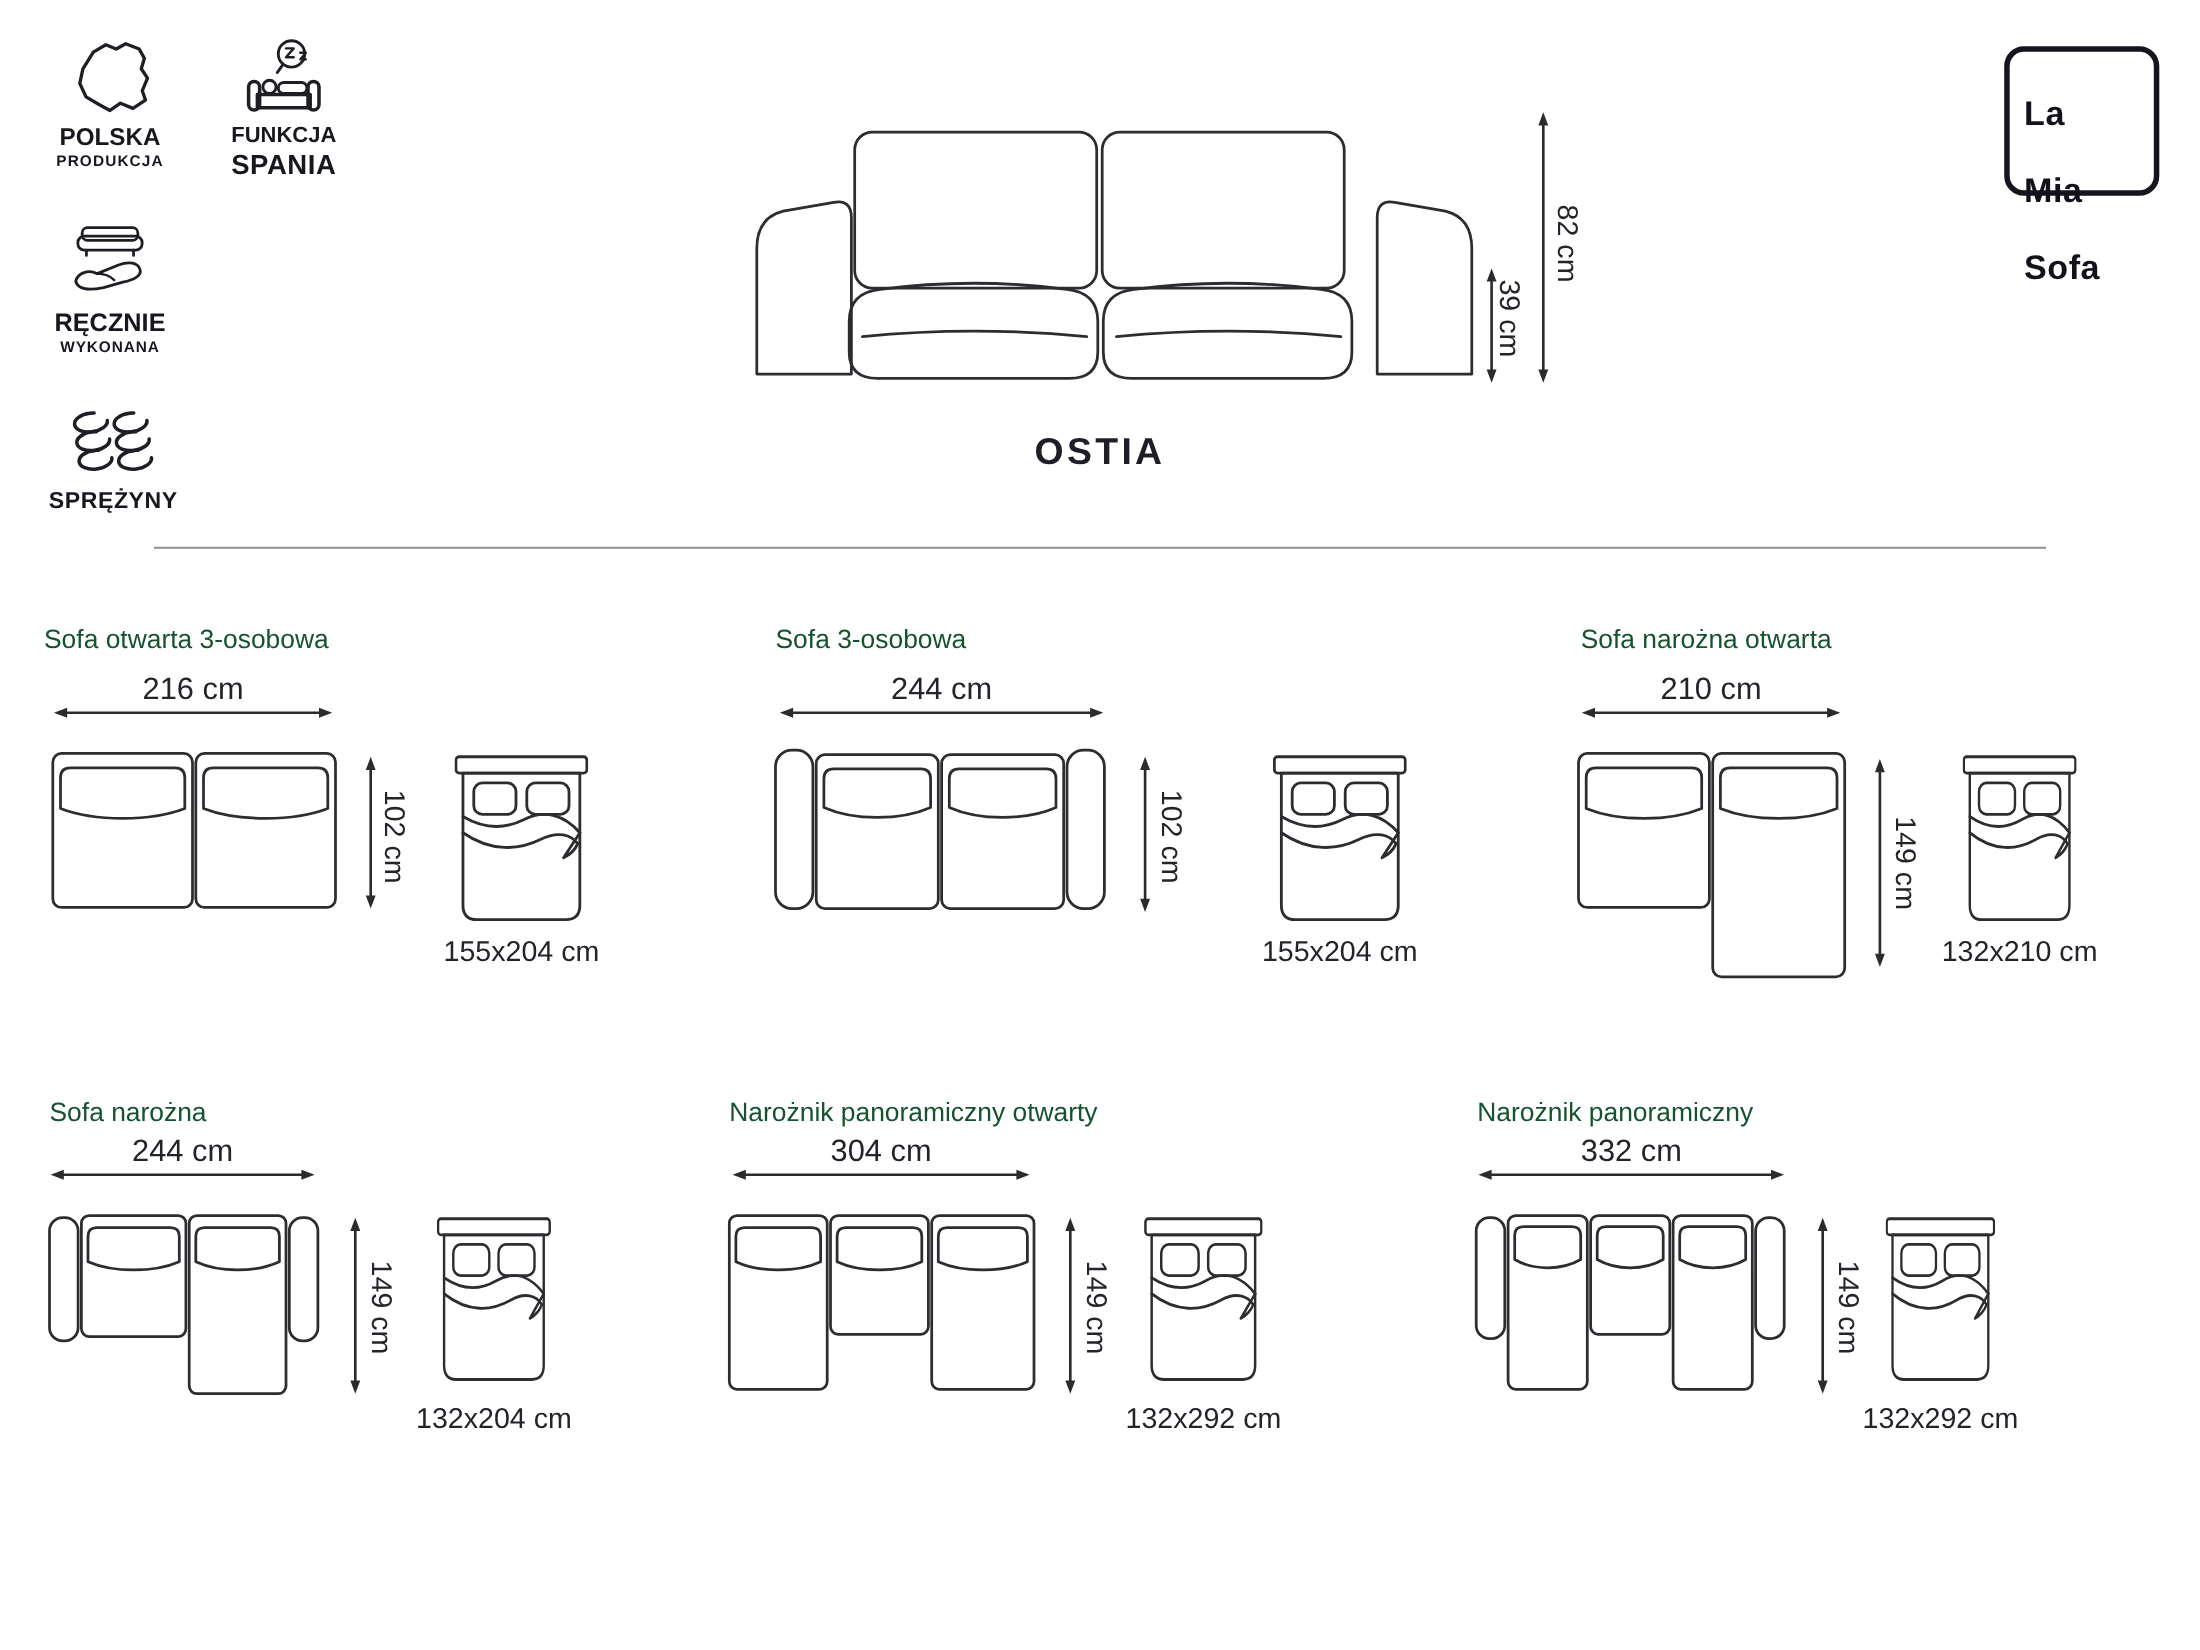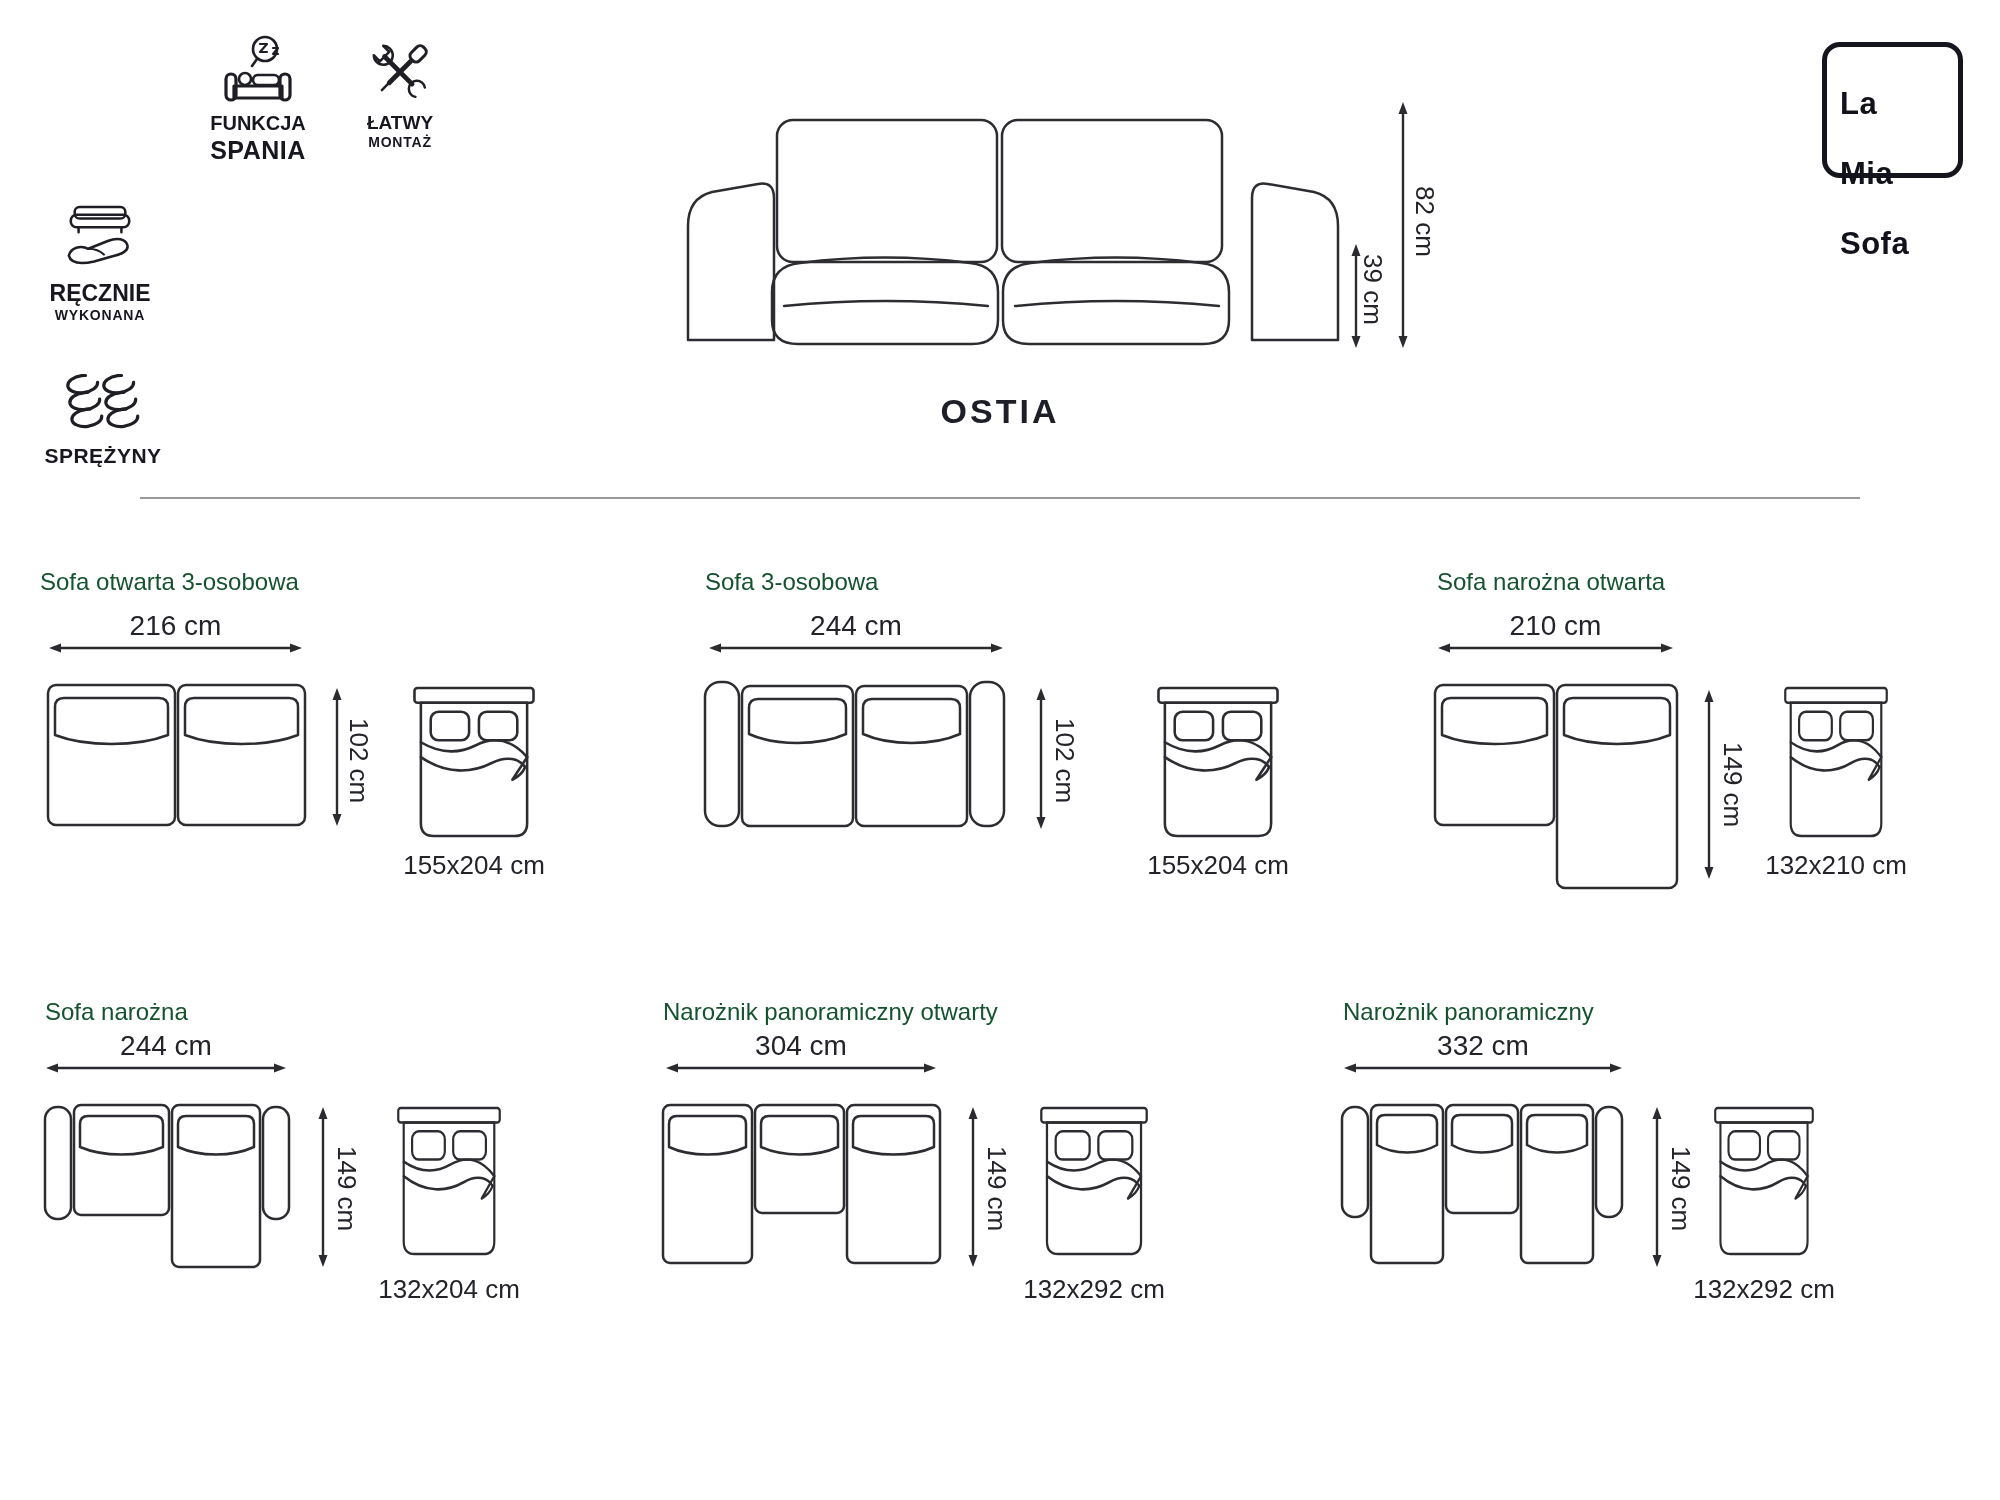--- a/index.html
+++ b/index.html
@@ -60,57 +60,48 @@
         <path d="M8,17 H116 V139 Q116,152 103,152 H21 Q8,152 8,139 Z"></path>
         <rect x="18" y="26" width="39" height="29" rx="8"></rect>
         <rect x="67" y="26" width="39" height="29" rx="8"></rect>
         <path d="M8,57 C30,70 48,68 64,60 C84,50 102,56 116,72"></path>
         <path d="M8,72 C34,90 60,88 80,78 C96,70 108,74 114,82"></path>
         <path d="M116,72 L101,95 C107,92 112,87 114,82"></path>
       </symbol>
     </defs>
   </svg>
 
+  <div class="feat" style="left:35px;top:32px;width:130px">
+    <div class="icon-box feat-icon">
+      <svg width="76" height="72" viewBox="0 0 80 76">
+        <path d="M24,12 L36,5 L46,9 L55,4 L68,9 L73,18 L70,28 L76,37 L71,49 L74,58 L62,66 L50,61 L40,68 L29,62 L17,55 L11,42 L14,28 Z"></path>
+      </svg>
+    </div>
+    <div class="fl fl-22">POLSKA</div>
+    <div class="fl fl-14">PRODUKCJA</div>
+  </div>
 
   <div class="feat" style="left:188px;top:32px;width:140px">
     <div class="icon-box feat-icon">
       <svg width="80" height="76" viewBox="0 0 80 76">
         <circle cx="47" cy="15" r="12" class="s26"></circle>
         <path d="M39,25 L34,32" class="s26"></path>
         <path d="M42,10 h7 l-7,8 h7" class="s2"></path>
         <path d="M55,14 h5 l-5,6 h5" class="s2"></path>
         <rect x="8" y="40" width="10" height="26" rx="5"></rect>
         <rect x="62" y="40" width="10" height="26" rx="5"></rect>
         <rect x="16" y="52" width="48" height="12"></rect>
         <circle cx="27" cy="45" r="6" class="s26"></circle>
         <rect x="35" y="41" width="26" height="10" rx="5" class="s26"></rect>
       </svg>
     </div>
     <div class="fl fl-20">FUNKCJA</div>
     <div class="fl fl-25">SPANIA</div>
   </div>
 
-  <div class="feat" style="left:338px;top:32px;width:124px">
-    <div class="icon-box feat-icon">
-      <svg width="76" height="76" viewBox="0 0 80 80">
-        <g transform="rotate(45 40 40)">
-          <rect x="34" y="4" width="12" height="18" rx="5"></rect>
-          <path d="M40,24 L40,56" class="s5"></path>
-          <path d="M40,56 L40,67" class="s26"></path>
-        </g>
-        <g transform="rotate(-45 40 40)">
-          <path d="M33,8 A10,10 0 1 0 47,8 L47,17 L33,17 Z" class="s26"></path>
-          <path d="M40,17 L40,58" class="s5"></path>
-          <path d="M33,70 a8.5,8.5 0 1 1 14,0" class="s26"></path>
-        </g>
-      </svg>
-    </div>
-    <div class="fl fl-19">ŁATWY</div>
-    <div class="fl fl-14b">MONTAŻ</div>
-  </div>
 
   <div class="feat" style="left:35px;top:200px;width:130px">
     <div class="icon-box feat-icon">
       <svg width="78" height="74" viewBox="0 0 80 76">
         <rect x="14" y="4" width="52" height="12" rx="5" class="s26"></rect>
         <rect x="10" y="12" width="60" height="13" rx="6" class="s26"></rect>
         <path d="M18,25 v5 M62,25 v5" class="s26"></path>
         <path d="M8,54 C10,46 20,43 28,47 L48,39 C58,35 66,37 68,43 C70,49 62,53 52,55 L34,60 C20,63 10,62 8,54 Z" class="s26"></path>
         <path d="M28,47 C34,47 40,49 44,53" class="s2"></path>
       </svg>

